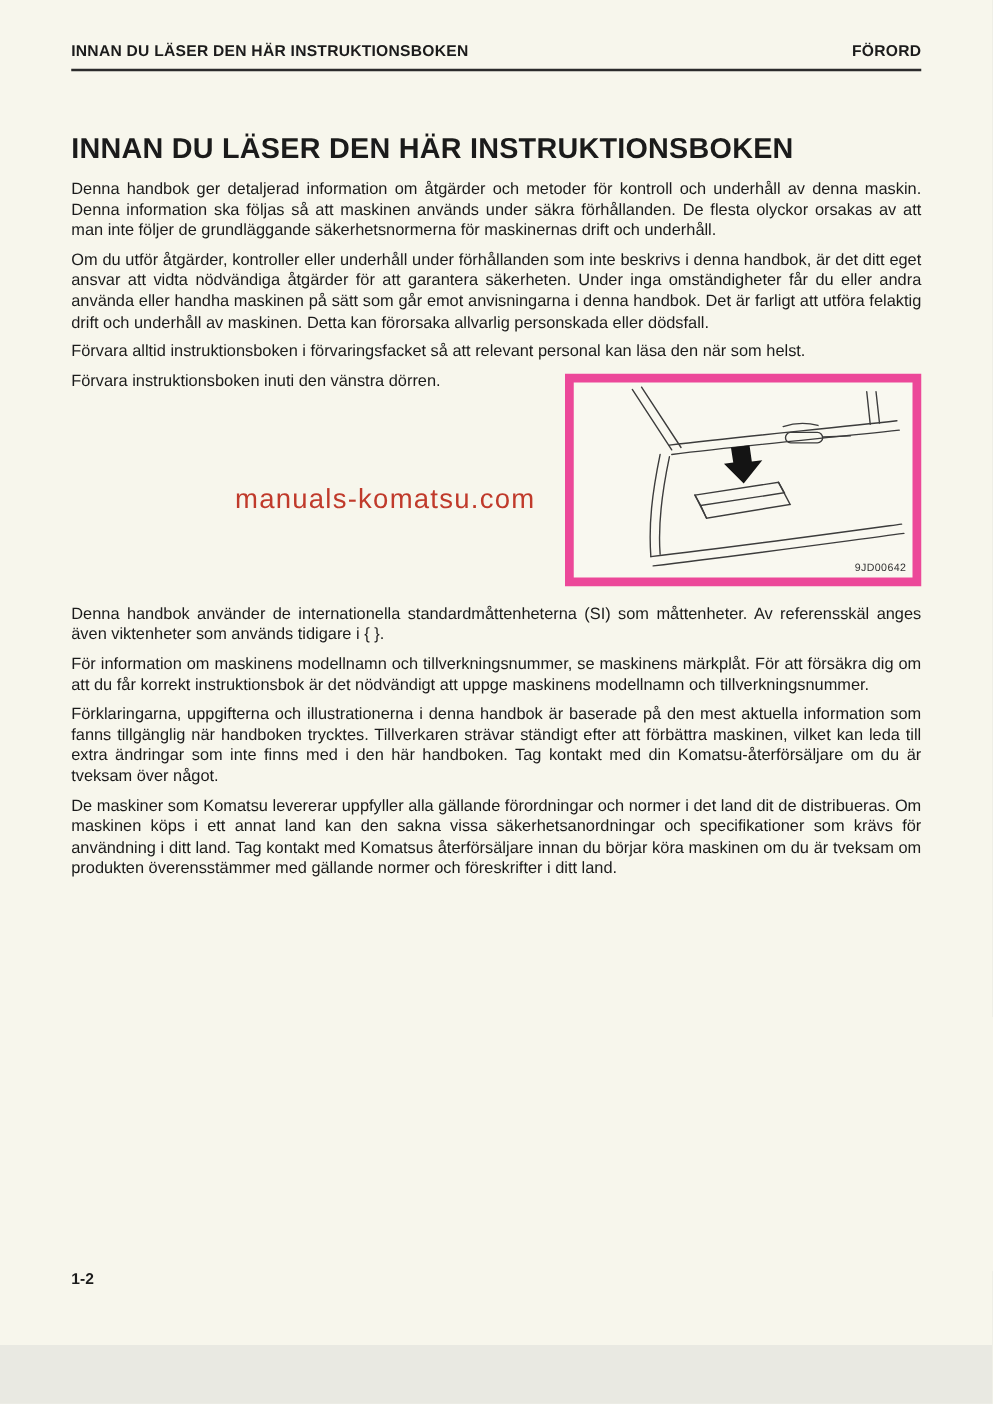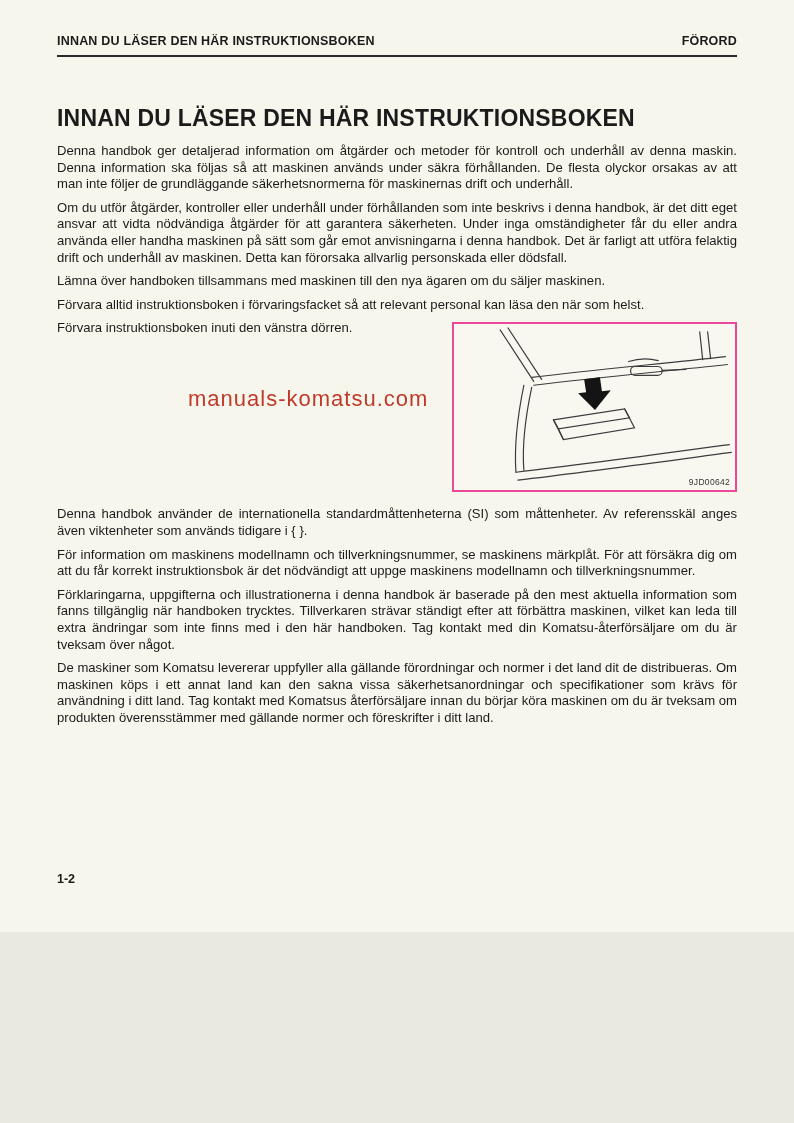--- a/index.html
+++ b/index.html
@@ -1,20 +1,20 @@
 <!DOCTYPE html>
 <html lang="sv"><head>
 <meta charset="utf-8">
 <style>
   * { margin: 0; padding: 0; box-sizing: border-box; }
   html, body { background: #e9e9e2; }
   .page {
     position: relative;
     width: 794px;
-    height: 932px;
+    height: 1076px;
     margin: 0 auto;
     background: #f7f6ec;
     font-family: "Liberation Sans", sans-serif;
     color: #1b1b1b;
     overflow: hidden;
   }
   .inner { padding: 34px 57px 0 57px; }
   .header {
     display: flex;
     justify-content: space-between;
@@ -35,21 +35,21 @@
   .para {
     font-size: 13.1px;
     line-height: 16.6px;
     text-align: justify;
     margin-bottom: 7px;
   }
   .figure-box {
     float: right;
     width: 285px;
     height: 170px;
-    border: 2px solid #ec4899;
+    border: 7px solid #ec4899;
     margin: 2px 0 14px 20px;
     position: relative;
     background: #f9f8f0;
   }
   .figure-box svg { display: block; width: 100%; height: 100%; }
   .figure-caption {
     position: absolute;
     right: 5px;
     bottom: 3px;
     font-size: 8.5px;
@@ -88,21 +88,20 @@
 
     <div class="header">
       <span>INNAN DU LÄSER DEN HÄR INSTRUKTIONSBOKEN</span>
       <span>FÖRORD</span>
     </div>
 
     <h1 class="doc-title">INNAN DU LÄSER DEN HÄR INSTRUKTIONSBOKEN</h1>
 
     <p class="para">Denna handbok ger detaljerad information om åtgärder och metoder för kontroll och underhåll av denna maskin. Denna information ska följas så att maskinen används under säkra förhållanden. De flesta olyckor orsakas av att man inte följer de grundläggande säkerhetsnormerna för maskinernas drift och underhåll.</p>
     <p class="para">Om du utför åtgärder, kontroller eller underhåll under förhållanden som inte beskrivs i denna handbok, är det ditt eget ansvar att vidta nödvändiga åtgärder för att garantera säkerheten. Under inga omständigheter får du eller andra använda eller handha maskinen på sätt som går emot anvisningarna i denna handbok. Det är farligt att utföra felaktig drift och underhåll av maskinen. Detta kan förorsaka allvarlig personskada eller dödsfall.</p>
-    <p class="para">Lämna över handboken tillsammans med maskinen till den nya ägaren om du säljer maskinen.</p>
     <p class="para">Förvara alltid instruktionsboken i förvaringsfacket så att relevant personal kan läsa den när som helst.</p>
 
     <div class="figure-box">
       <svg viewBox="0 0 283 168" aria-hidden="true">
         <g stroke="#3c3c3c" fill="none" stroke-width="1.2" stroke-linecap="round">
 
           <path d="M46 6 L 80 58"></path>
           <path d="M54 4 L 88 56"></path>
 
           <path d="M78 54 C 145 46, 212 40, 274 33"></path>

